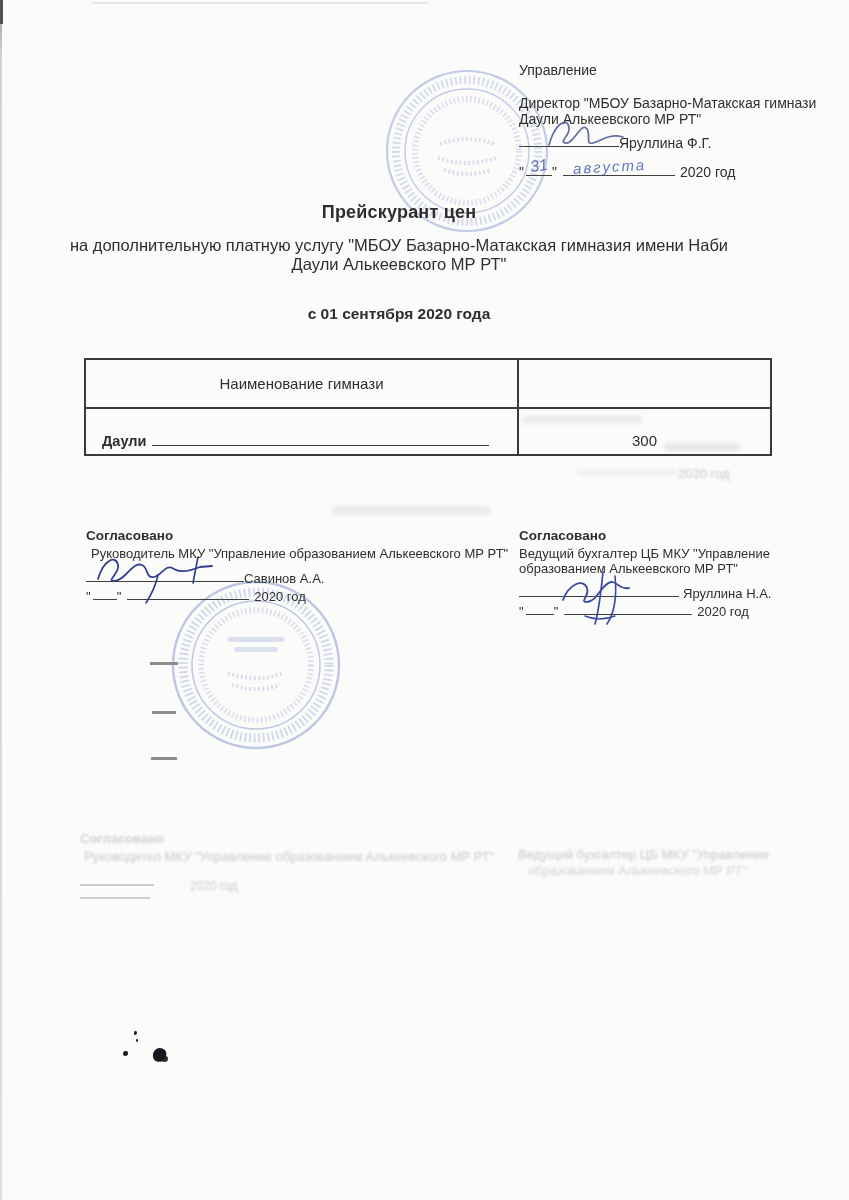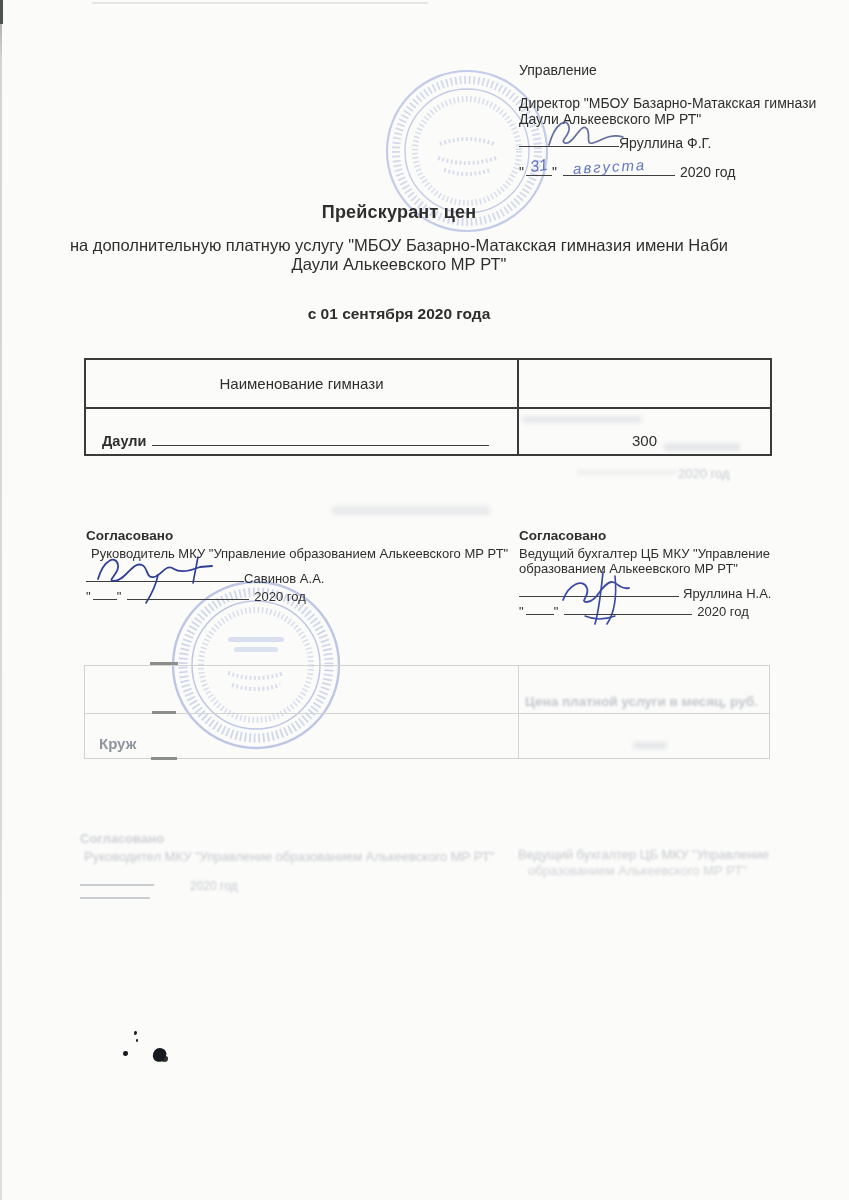--- a/index.html
+++ b/index.html
@@ -189,27 +189,20 @@
     </div>
     <div class="row date-row">
       <span class="q">"</span>
       <span class="uline" style="width:28px"></span>
       <span class="q">"</span>
       <span class="uline" style="width:128px;margin-left:4px;"></span>
       <span style="margin-left:5px">2020 год</span>
     </div>
   </div>
 
-  <div class="abs ghost-table">
-    <div class="ghost-sep"></div>
-    <div class="ghost-div"></div>
-    <div class="abs ghost-text" style="left:440px;top:28px;font-size:13.5px;font-weight:bold;color:#c2c8ce;">Цена платной услуги в месяц, руб.</div>
-    <div class="abs ghost-strong" style="left:14px;top:69px;font-size:15px;font-weight:bold;">Круж</div>
-    <div class="abs smudge" style="left:548px;top:76px;width:34px;height:7px;opacity:.5;"></div>
-  </div>
   <div class="abs ghost-dash" style="left:150px;top:662px;width:28px;height:3px;"></div>
   <div class="abs ghost-dash" style="left:152px;top:711px;width:24px;height:3px;"></div>
   <div class="abs ghost-dash" style="left:151px;top:757px;width:26px;height:3px;"></div>
 
   <div class="abs ghost-faint" style="left:80px;top:831px;font-size:13px;font-weight:bold;opacity:.85;">Согласовано</div>
   <div class="abs ghost-faint" style="left:84px;top:849px;font-size:13px;width:480px;overflow:hidden;white-space:nowrap;">Руководител МКУ "Управление образованием Алькеевского МР РТ"</div>
   <div class="abs ghost-faint" style="left:518px;top:847px;font-size:13px;white-space:nowrap;">Ведущий бухгалтер ЦБ МКУ "Управление</div>
   <div class="abs ghost-faint" style="left:528px;top:863px;font-size:13px;white-space:nowrap;opacity:.8;">образованием Алькеевского МР РТ"</div>
   <div class="abs ghost-faint" style="left:190px;top:879px;font-size:12px;">2020 год</div>
   <div class="abs ghost-uline" style="left:80px;top:884px;width:74px;"></div>

